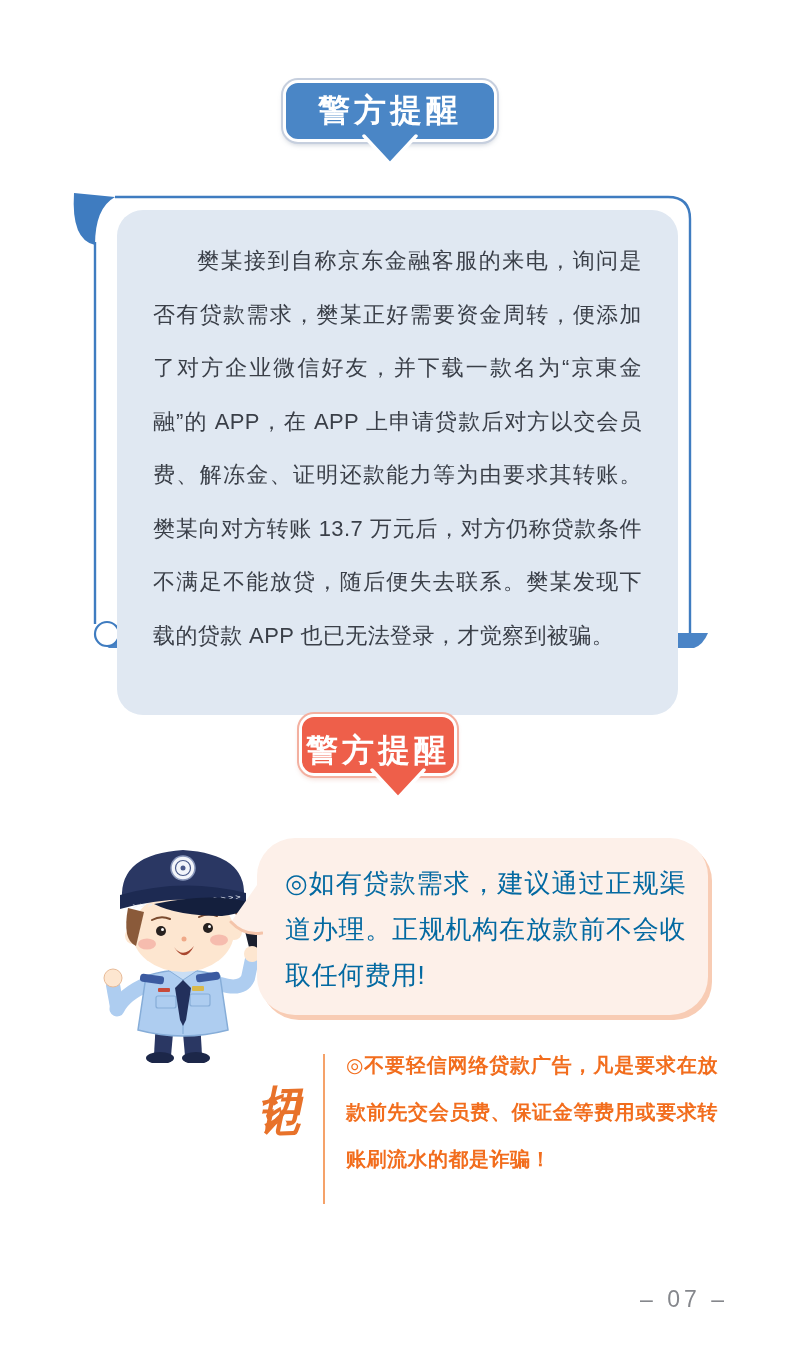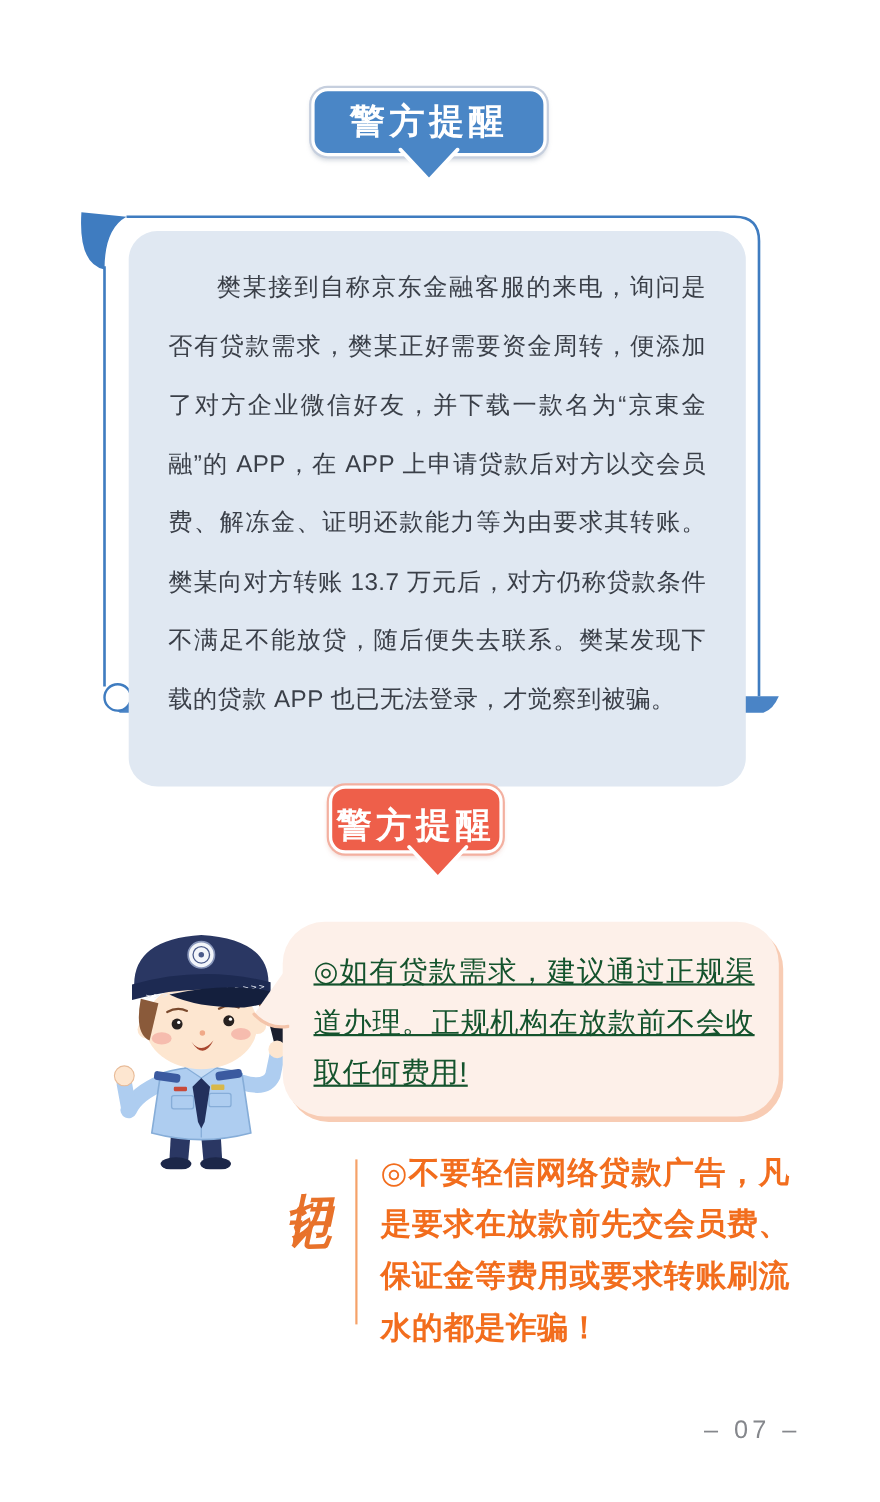--- a/index.html
+++ b/index.html
@@ -52,39 +52,39 @@
 
   
   .bubble {
     position:absolute; left:257px; top:838px; width:451px; height:177px;
     background:#fdf0e9; border-radius:38px;
     box-shadow:4px 5px 0 #f8ccb4; z-index:2;
   }
   .bubble-tail { position:absolute; left:-28px; top:38px; }
   .bubble-text {
     padding:22px 22px 0 28px;
-    color:#14532d; font-size:26px; line-height:46px;
-    text-align:justify; letter-spacing:0.5px;text-decoration:underline;
+    color:#0369a1; font-size:26px; line-height:46px;
+    text-align:justify; letter-spacing:0.5px;
   }
 
   
   .remember-label {
     position:absolute; left:252px; top:1050px; height:170px; z-index:2;
     writing-mode:vertical-rl; text-orientation:upright;
     color:#e8722a; font-size:42px; font-weight:bold; font-style:italic;
     font-family:"Liberation Serif","DejaVu Serif",serif;
     letter-spacing:10px; transform:rotate(-2deg);
   }
   .remember-divider {
     position:absolute; left:323px; top:1054px; width:2px; height:150px;
     background:#f5a269; z-index:2;
   }
   .remember-text {
     position:absolute; left:346px; top:1042px; width:372px; z-index:2;
-    color:#f26d1d; font-size:28px; font-weight:bold; line-height:47px;
+    color:#f26d1d; font-size:20px; font-weight:bold; line-height:47px;
     text-align:justify; letter-spacing:0.5px;
   }
 
   
   .page-number {
     position:absolute; left:640px; top:1286px; width:110px;
     text-align:left; color:#85878c; font-size:23px; letter-spacing:4px;
   }
 </style>
 </head>

